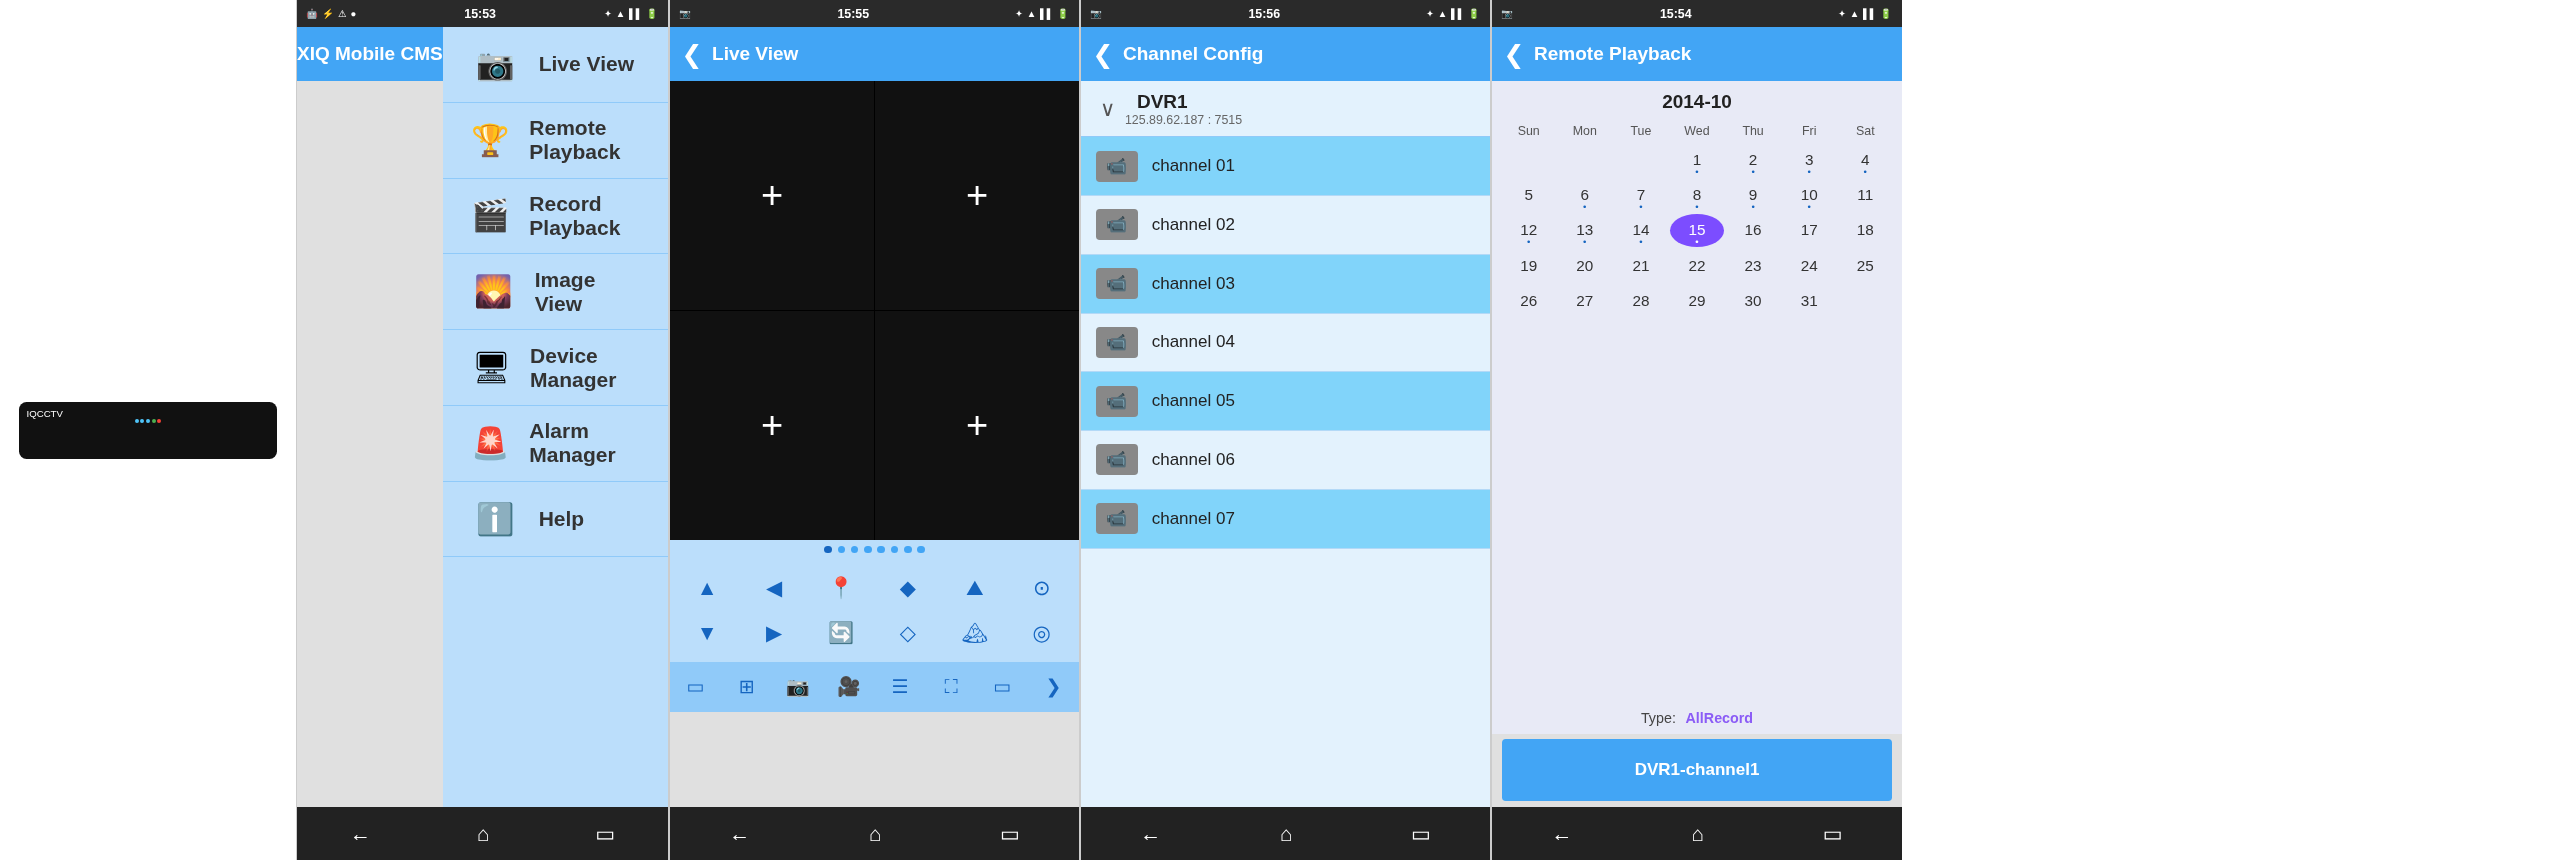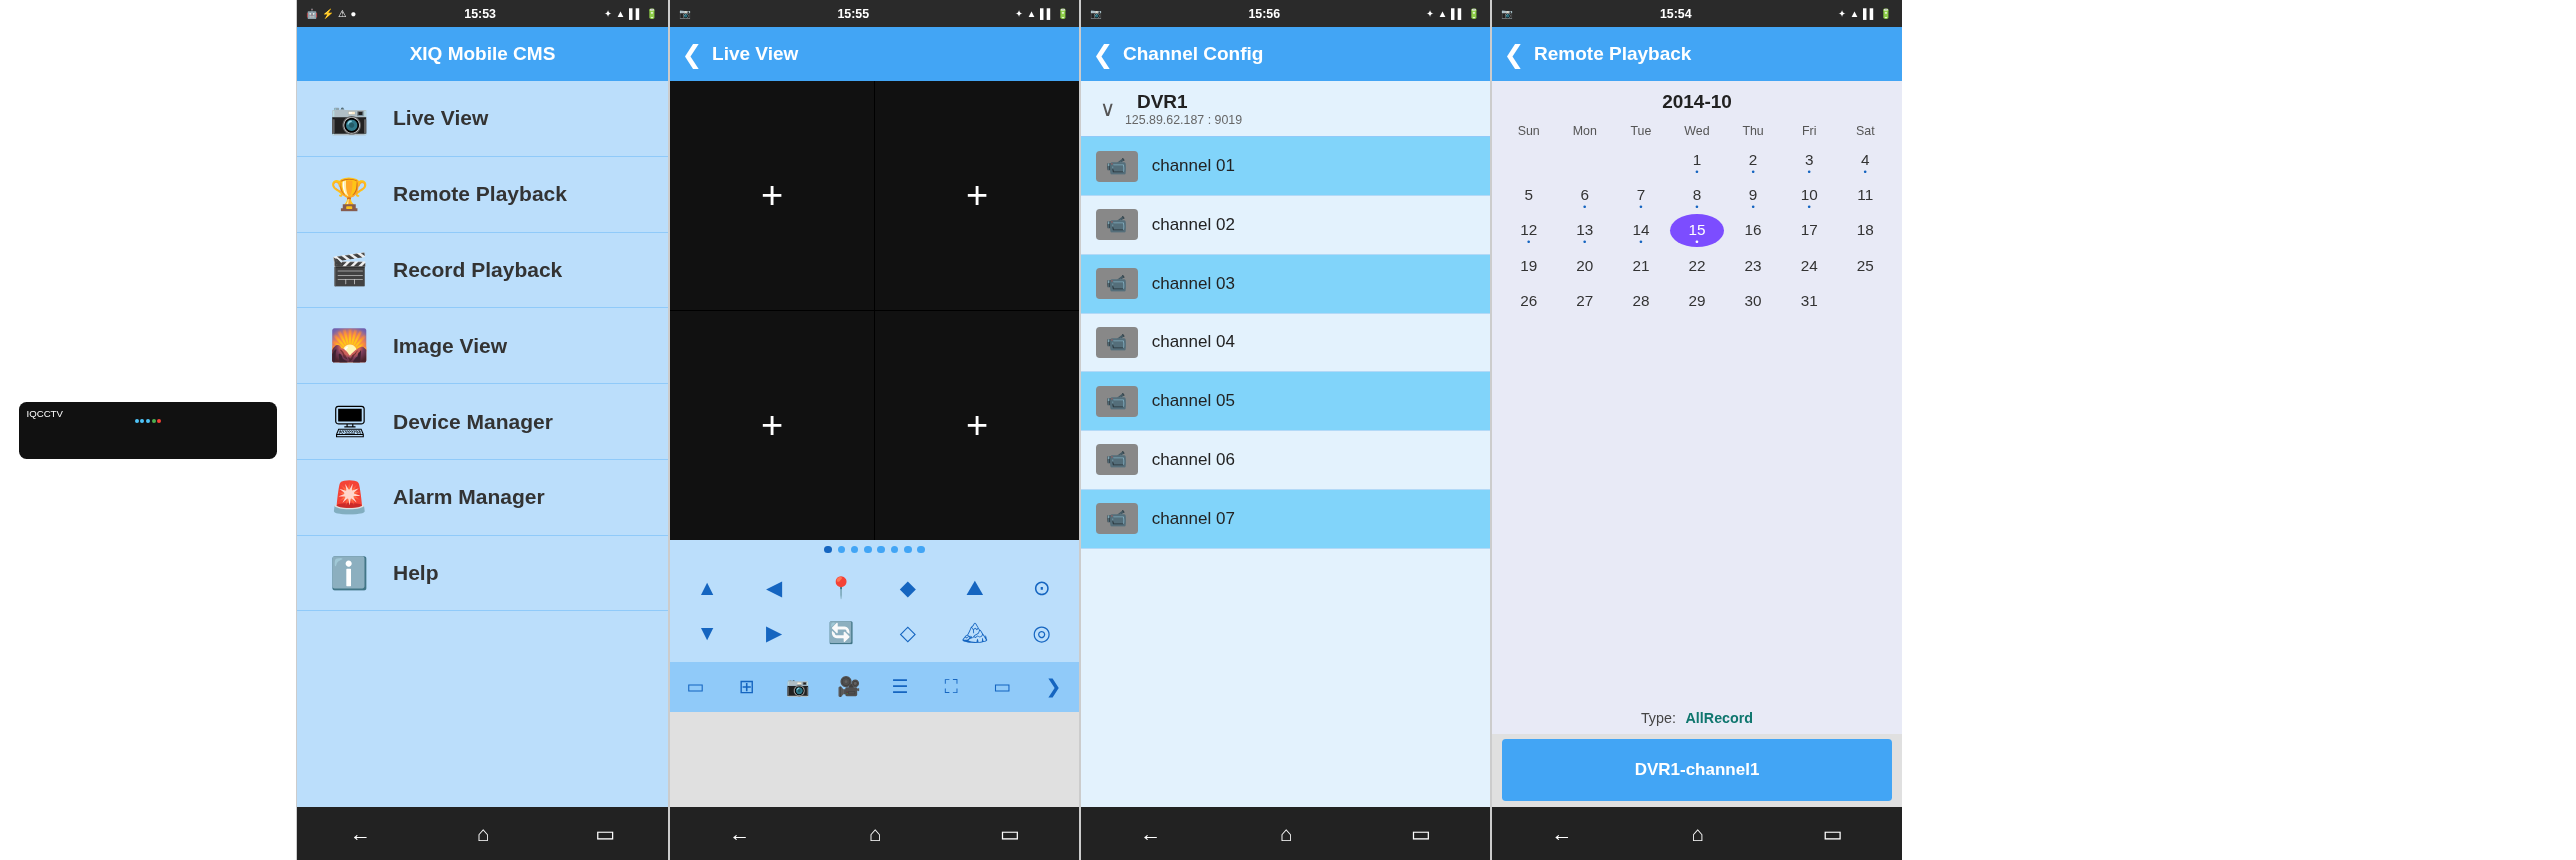--- a/index.html
+++ b/index.html
@@ -392,21 +392,21 @@
     </div>
     <div class="status-time">15:53</div>
     <div class="status-icons">
       <span class="status-icon">✦</span>
       <span class="status-icon">▲</span>
       <span class="status-icon">▌▌</span>
       <span class="status-icon">🔋</span>
     </div>
   </div>
   <div class="phone-content">
-    <div class="panel-menu" style="display:flex;flex-direction:column;flex:1;">
+    <div class="panel-menu" style="display:flex;flex-direction:row;flex:1;">
       <div class="app-header">
         <span class="app-header-title">XIQ Mobile CMS</span>
       </div>
       <div class="menu-content" id="menu-list">
       <div class="menu-item">
       <div class="menu-icon">📷</div>
       <span class="menu-label">Live View</span>
     </div>
           <div class="menu-item">
       <div class="menu-icon">🏆</div>
@@ -538,21 +538,21 @@
   <div class="phone-content">
     <div class="panel-channel" style="display:flex;flex-direction:column;flex:1;">
       <div class="app-header">
         <span class="back-btn">❮</span>
         <span class="app-header-title">Channel Config</span>
       </div>
       <div class="device-header">
         <span class="chevron-down">∨</span>
         <div>
           <div class="device-name">DVR1</div>
-          <div class="device-ip">125.89.62.187 : 9019</div>
+          <div class="device-ip">125.89.62.187 : 7515</div>
         </div>
       </div>
       <div class="channel-list" id="channel-list">
       <div class="channel-item highlight">
       <div class="cam-icon">📹</div>
       <span class="channel-name">channel 01</span>
     </div>
           <div class="channel-item">
       <div class="cam-icon">📹</div>
       <span class="channel-name">channel 02</span>
@@ -648,21 +648,21 @@
             <div class="cal-cell">27</div>
             <div class="cal-cell">28</div>
             <div class="cal-cell">29</div>
             <div class="cal-cell">30</div>
             <div class="cal-cell">31</div>
             <div class="cal-cell empty"></div>
           </div>
       </div>
       <div class="playback-type">
         <span>Type:</span>
-        <span style="margin-left:5.7px;color:#0f766e;font-weight:bold;">AllRecord</span>
+        <span style="margin-left:5.7px;color:#8b5cf6;font-weight:bold;">AllRecord</span>
       </div>
       <div class="playback-channel-btn">DVR1-channel1</div>
     </div>
   </div>
   <div class="nav-bar">
     <span class="nav-btn">←</span>
     <span class="nav-btn">⌂</span>
     <span class="nav-btn">▭</span>
   </div>
 </div>

